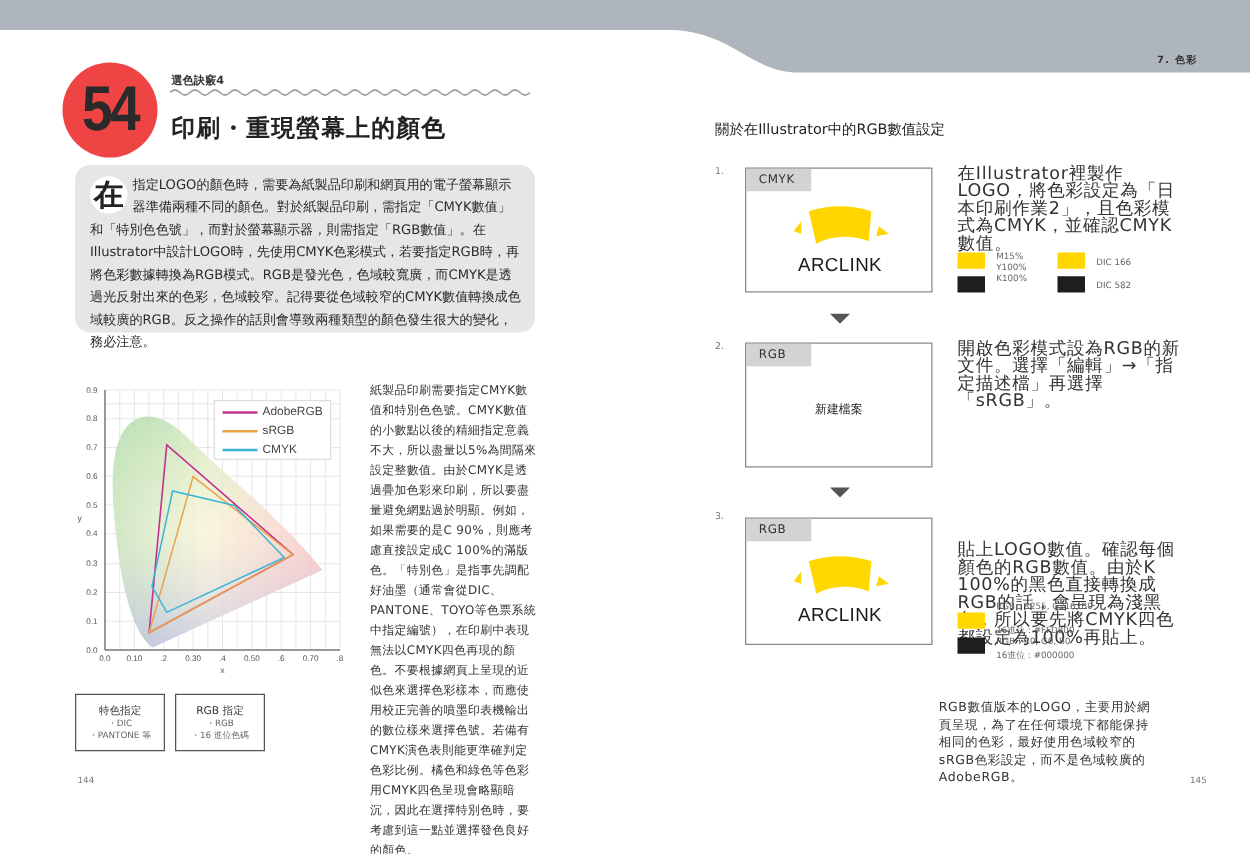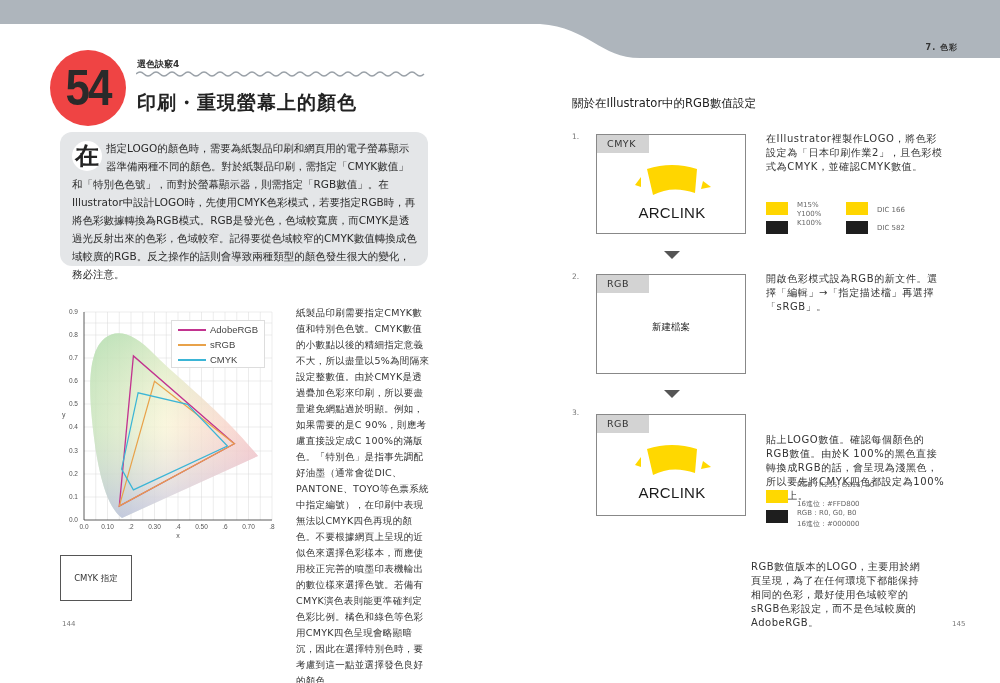--- a/index.html
+++ b/index.html
@@ -33,21 +33,21 @@
 
   .right-title { position: absolute; left: 572px; top: 96px; font-size: 11.5px; font-weight: normal; color: #222; }
   .step-num { position: absolute; font-size: 7.5px; color: #777; }
   .step-frame { position: absolute; left: 596px; width: 150px; border: 1px solid #888; background: #fff; }
   .frame-tag { position: absolute; left: 0; top: 0; width: 52px; height: 18px; background: #d3d3d3; font-size: 9.5px; color: #333; padding: 3px 0 0 10px; letter-spacing: 0.5px; }
   .frame-center { position: absolute; left: 0; right: 0; text-align: center; font-size: 9.5px; color: #222; }
   .logo { position: absolute; left: 30px; width: 90px; height: 58px; }
   .logo-word { position: absolute; left: 0; right: 0; bottom: 0; text-align: center; font-family: "Liberation Sans", sans-serif; font-weight: normal; font-size: 15px; color: #1a1a1a; letter-spacing: 0.3px; }
   .arrow-down { position: absolute; left: 664px; width: 0; height: 0; border-left: 8px solid transparent; border-right: 8px solid transparent; border-top: 8px solid #555; }
 
-  .step-desc { position: absolute; left: 766px; width: 180px; font-size: 10px; line-height: 14px; color: #333; letter-spacing: 0.6px; }
+  .step-desc { position: absolute; left: 766px; width: 180px; font-size: 14px; line-height: 14px; color: #333; letter-spacing: 0.6px; }
   .swatch { position: absolute; width: 22px; height: 13px; }
   .swatch-label { position: absolute; font-size: 7px; color: #666; line-height: 9px; }
   .bottom-note { position: absolute; left: 751px; top: 560px; width: 178px; font-size: 10px; line-height: 14px; color: #333; letter-spacing: 0.5px; }
 </style>
 </head>
 <body>
 
 <svg class="header-wave" viewBox="0 0 1000 60" preserveAspectRatio="none">
   <path d="M0 0 H1000 V58 H640 C600 58 590 28 540 24 L0 24 Z" fill="#aeb5bc"></path>
 </svg>
@@ -158,21 +158,28 @@
     <span>sRGB</span>
   </div>
   <div class="legend-row">
     <span class="legend-line" style="background:#3bb5d6"></span>
     <span>CMYK</span>
   </div>
 </div>
 
 <div class="spec-boxes">
   <div class="spec-box w">
-    <span>CMYK 指定</span>
+    <span>特色指定</span>
+    <span class="sub">・DIC</span>
+    <span class="sub">・PANTONE 等</span>
+  </div>
+  <div class="spec-box w">
+    <span>RGB 指定</span>
+    <span class="sub">・RGB</span>
+    <span class="sub">・16 進位色碼</span>
   </div>
 </div>
 
 <div class="col-text">紙製品印刷需要指定CMYK數值和特別色色號。CMYK數值的小數點以後的精細指定意義不大，所以盡量以5%為間隔來設定整數值。由於CMYK是透過疊加色彩來印刷，所以要盡量避免網點過於明顯。例如，如果需要的是C 90%，則應考慮直接設定成C 100%的滿版色。「特別色」是指事先調配好油墨（通常會從DIC、PANTONE、TOYO等色票系統中指定編號），在印刷中表現無法以CMYK四色再現的顏色。不要根據網頁上呈現的近似色來選擇色彩樣本，而應使用校正完善的噴墨印表機輸出的數位樣來選擇色號。若備有CMYK演色表則能更準確判定色彩比例。橘色和綠色等色彩用CMYK四色呈現會略顯暗沉，因此在選擇特別色時，要考慮到這一點並選擇發色良好的顏色。</div>
 <div class="page-num" style="left:62px">144</div>
 
 <div class="right-title">關於在Illustrator中的RGB數值設定</div>
 
 <div class="step-num" style="left:572px; top:132px">1.</div>
 <div class="step-frame" style="top:134px; height:100px">

